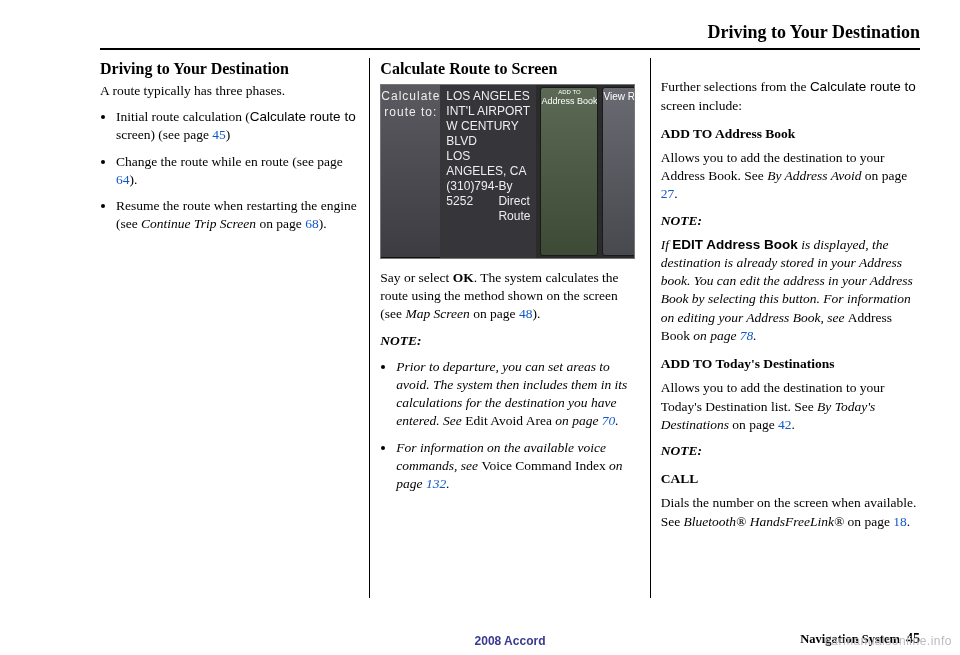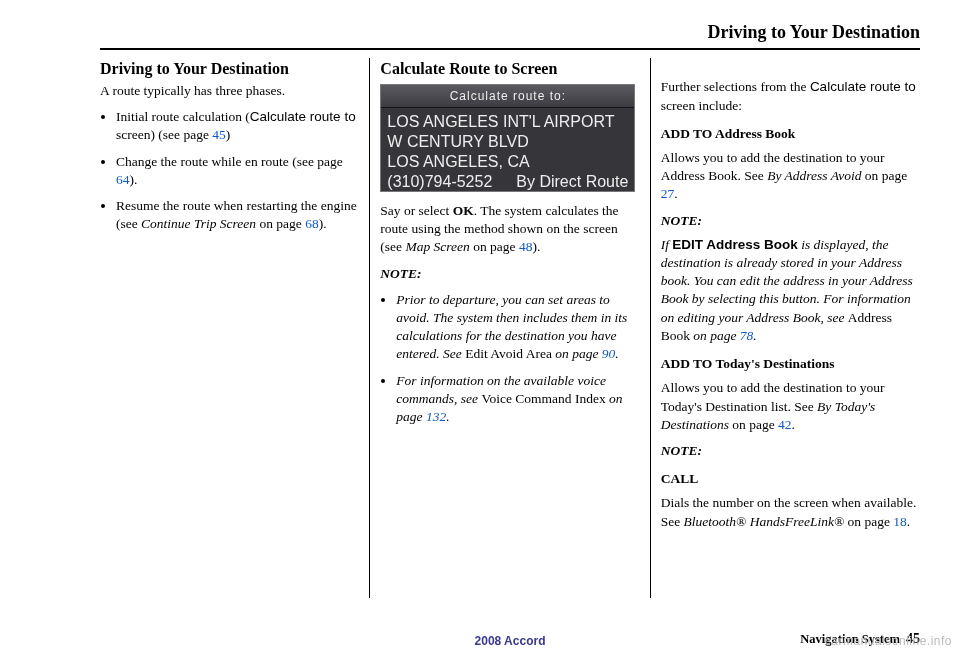--- a/index.html
+++ b/index.html
@@ -74,43 +74,43 @@
     bottom: 6px;
     color: #bbb;
     font-family: Arial, Helvetica, sans-serif;
     font-size: 12px;
     letter-spacing: 0.5px;
   }
 
   
   .navshot {
     width: 255px;
-    height: 108px;
+    height: 175px;
     border: 1px solid #777;
     background: #2b2b2b;
     margin: 4px 0 10px 0;
     color: #eee;
     font-family: Arial, Helvetica, sans-serif;
     font-size: 11px;
     overflow: hidden;
     display: flex;
-    flex-direction: column;
+    flex-direction: row;
   }
   .nav-title {
     background: linear-gradient(#5a5a60,#3c3c42);
     text-align: center;
     padding: 3px 0;
     font-size: 12px;
     letter-spacing: 1px;
     border-bottom: 1px solid #111;
   }
   .nav-body {
     flex: 1;
     padding: 4px 6px 2px 6px;
-    font-size: 16px;
+    font-size: 12px;
     line-height: 1.25;
     background: #35353a;
   }
   .nav-body .sm { display: block; }
   .nav-body .row { display:flex; justify-content:space-between; }
   .btnrow { display:flex; gap:4px; padding: 2px 4px; }
   .navbtn {
     flex:1;
     background: linear-gradient(#6a6a72,#48484f);
     border:1px solid #1a1a1a;
@@ -180,21 +180,21 @@
 
       </div>
 
       <p>
         <span>Say or select </span><b>OK</b><span>. The system calculates the route using the method shown on the screen (see </span><span class="italic">Map Screen</span><span> on page </span><span class="link">48</span><span>).</span>
       </p>
 
       <p class="note-label">NOTE:</p>
       <ul class="bullets">
         <li class="italic">
-          <span>Prior to departure, you can set areas to avoid. The system then includes them in its calculations for the destination you have entered. See </span><span style="font-style:normal">Edit Avoid Area</span><span class="italic"> on page </span><span class="link italic">90</span><span>.</span>
+          <span>Prior to departure, you can set areas to avoid. The system then includes them in its calculations for the destination you have entered. See </span><span style="font-style:normal">Edit Avoid Area</span><span class="italic"> on page </span><span class="link italic">70</span><span>.</span>
         </li>
         <li class="italic">
           <span>For information on the available voice commands, see </span><span style="font-style:normal">Voice Command Index</span><span class="italic"> on page </span><span class="link italic">132</span><span>.</span>
         </li>
       </ul>
     </div>
 
     <div class="col last">
       <p>
         <span>Further selections from the </span><span class="ui">Calculate route to</span><span> screen include:</span>

